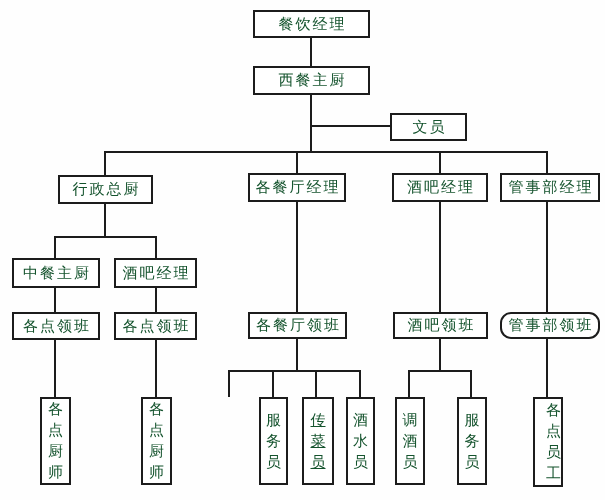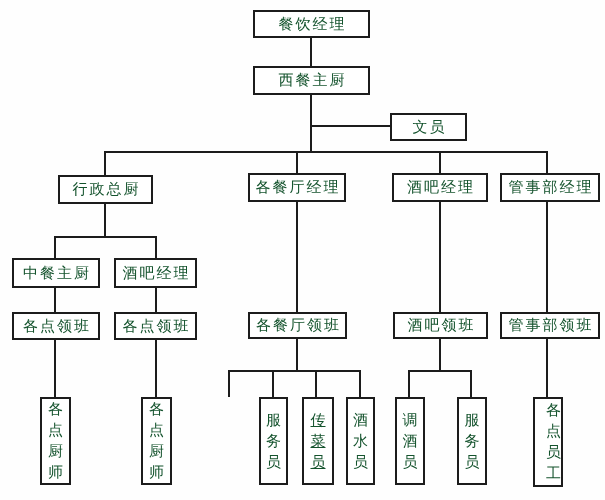--- a/index.html
+++ b/index.html
@@ -29,21 +29,21 @@
   .b4{left:58px;top:175px;width:95px;height:29px;}
   .b5{left:248px;top:173px;width:98px;height:29px;}
   .b6{left:392px;top:173px;width:96px;height:29px;}
   .b7{left:500px;top:173px;width:100px;height:29px;}
   .b8{left:12px;top:258px;width:88px;height:30px;}
   .b9{left:114px;top:258px;width:83px;height:30px;}
   .b10{left:12px;top:312px;width:88px;height:28px;}
   .b11{left:114px;top:312px;width:83px;height:28px;}
   .b12{left:248px;top:312px;width:99px;height:27px;}
   .b13{left:393px;top:312px;width:95px;height:27px;}
-  .b14{left:500px;top:312px;width:100px;height:27px;}
+  .b14{left:500px;top:312px;width:100px;height:27px;border-radius:11px;}
   .b15{left:40px;top:397px;width:31px;height:88px;}
   .b16{left:141px;top:397px;width:31px;height:88px;}
   .b17{left:215px;top:397px;width:30px;height:88px;}
   .b18{left:259px;top:397px;width:29px;height:88px;}
   .b19{left:302px;top:397px;width:32px;height:88px;text-decoration:underline;}
   .b20{left:346px;top:397px;width:29px;height:88px;}
   .b21{left:395px;top:397px;width:30px;height:88px;}
   .b22{left:457px;top:397px;width:30px;height:88px;}
   .b23{left:533px;top:397px;width:30px;height:90px;padding-left:11px;}
 

